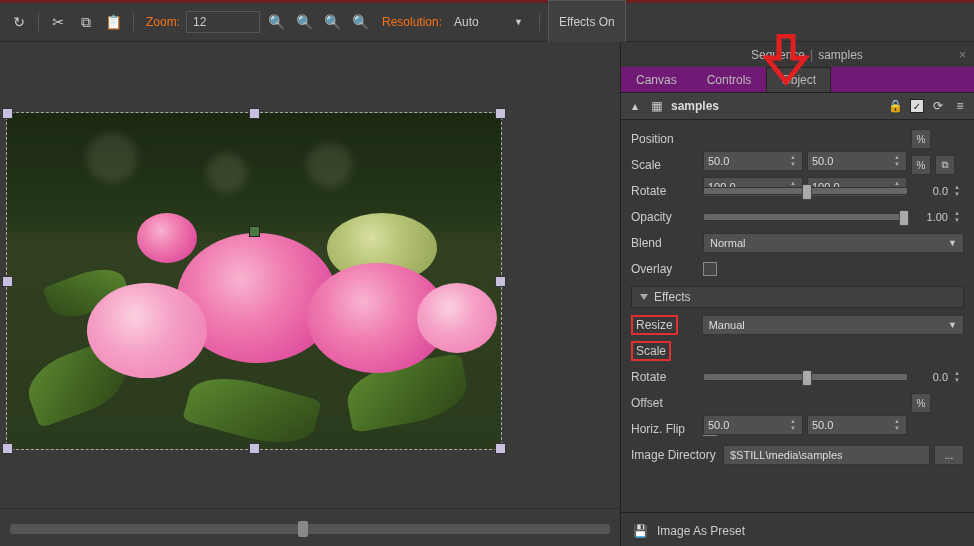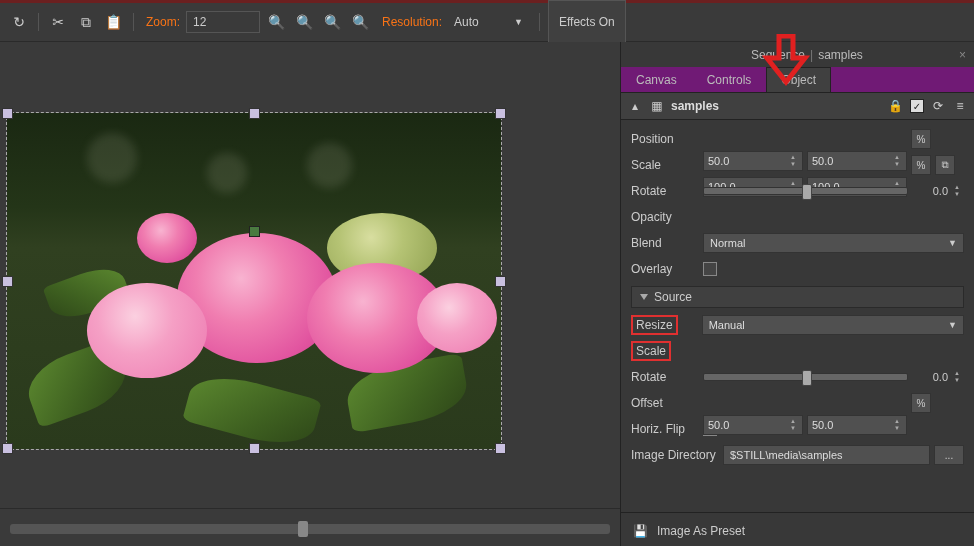--- a/index.html
+++ b/index.html
@@ -529,38 +529,45 @@
             <div class="slider-track">
                 <div class="slider-thumb" style="left:calc(50% - 4px);"></div>
               </div>
             <div class="slider-val">0.0</div>
             <div class="spinners" style="position:static;">▲<br>▼</div>
           </div>
         </div>
 
         <div class="prop-row">
           <div class="prop-label">Opacity</div>
+          <div class="slider-wrap">
+            <div class="slider-track">
+                <div class="slider-thumb" style="left:calc(100% - 8px);"></div>
+              </div>
+            <div class="slider-val">1.00</div>
+            <div class="spinners" style="position:static;">▲<br>▼</div>
+          </div>
         </div>
 
         <div class="prop-row">
           <div class="prop-label">Blend</div>
           <div class="dropdown">
               <span>Normal</span>
               <span class="caret-down">▼</span>
             </div>
         </div>
 
         <div class="prop-row">
           <div class="prop-label">Overlay</div>
           <div class="cb-empty"></div>
         </div>
 
         <div class="section-header">
           <div class="triangle-down"></div>
-          <span>Source</span>
+          <span>Effects</span>
         </div>
 
         <div class="prop-row">
           <div class="prop-label boxed">Resize</div>
           <div style="width:20px;"></div>
           <div class="dropdown">
               <span>Manual</span>
               <span class="caret-down">▼</span>
             </div>
         </div>

